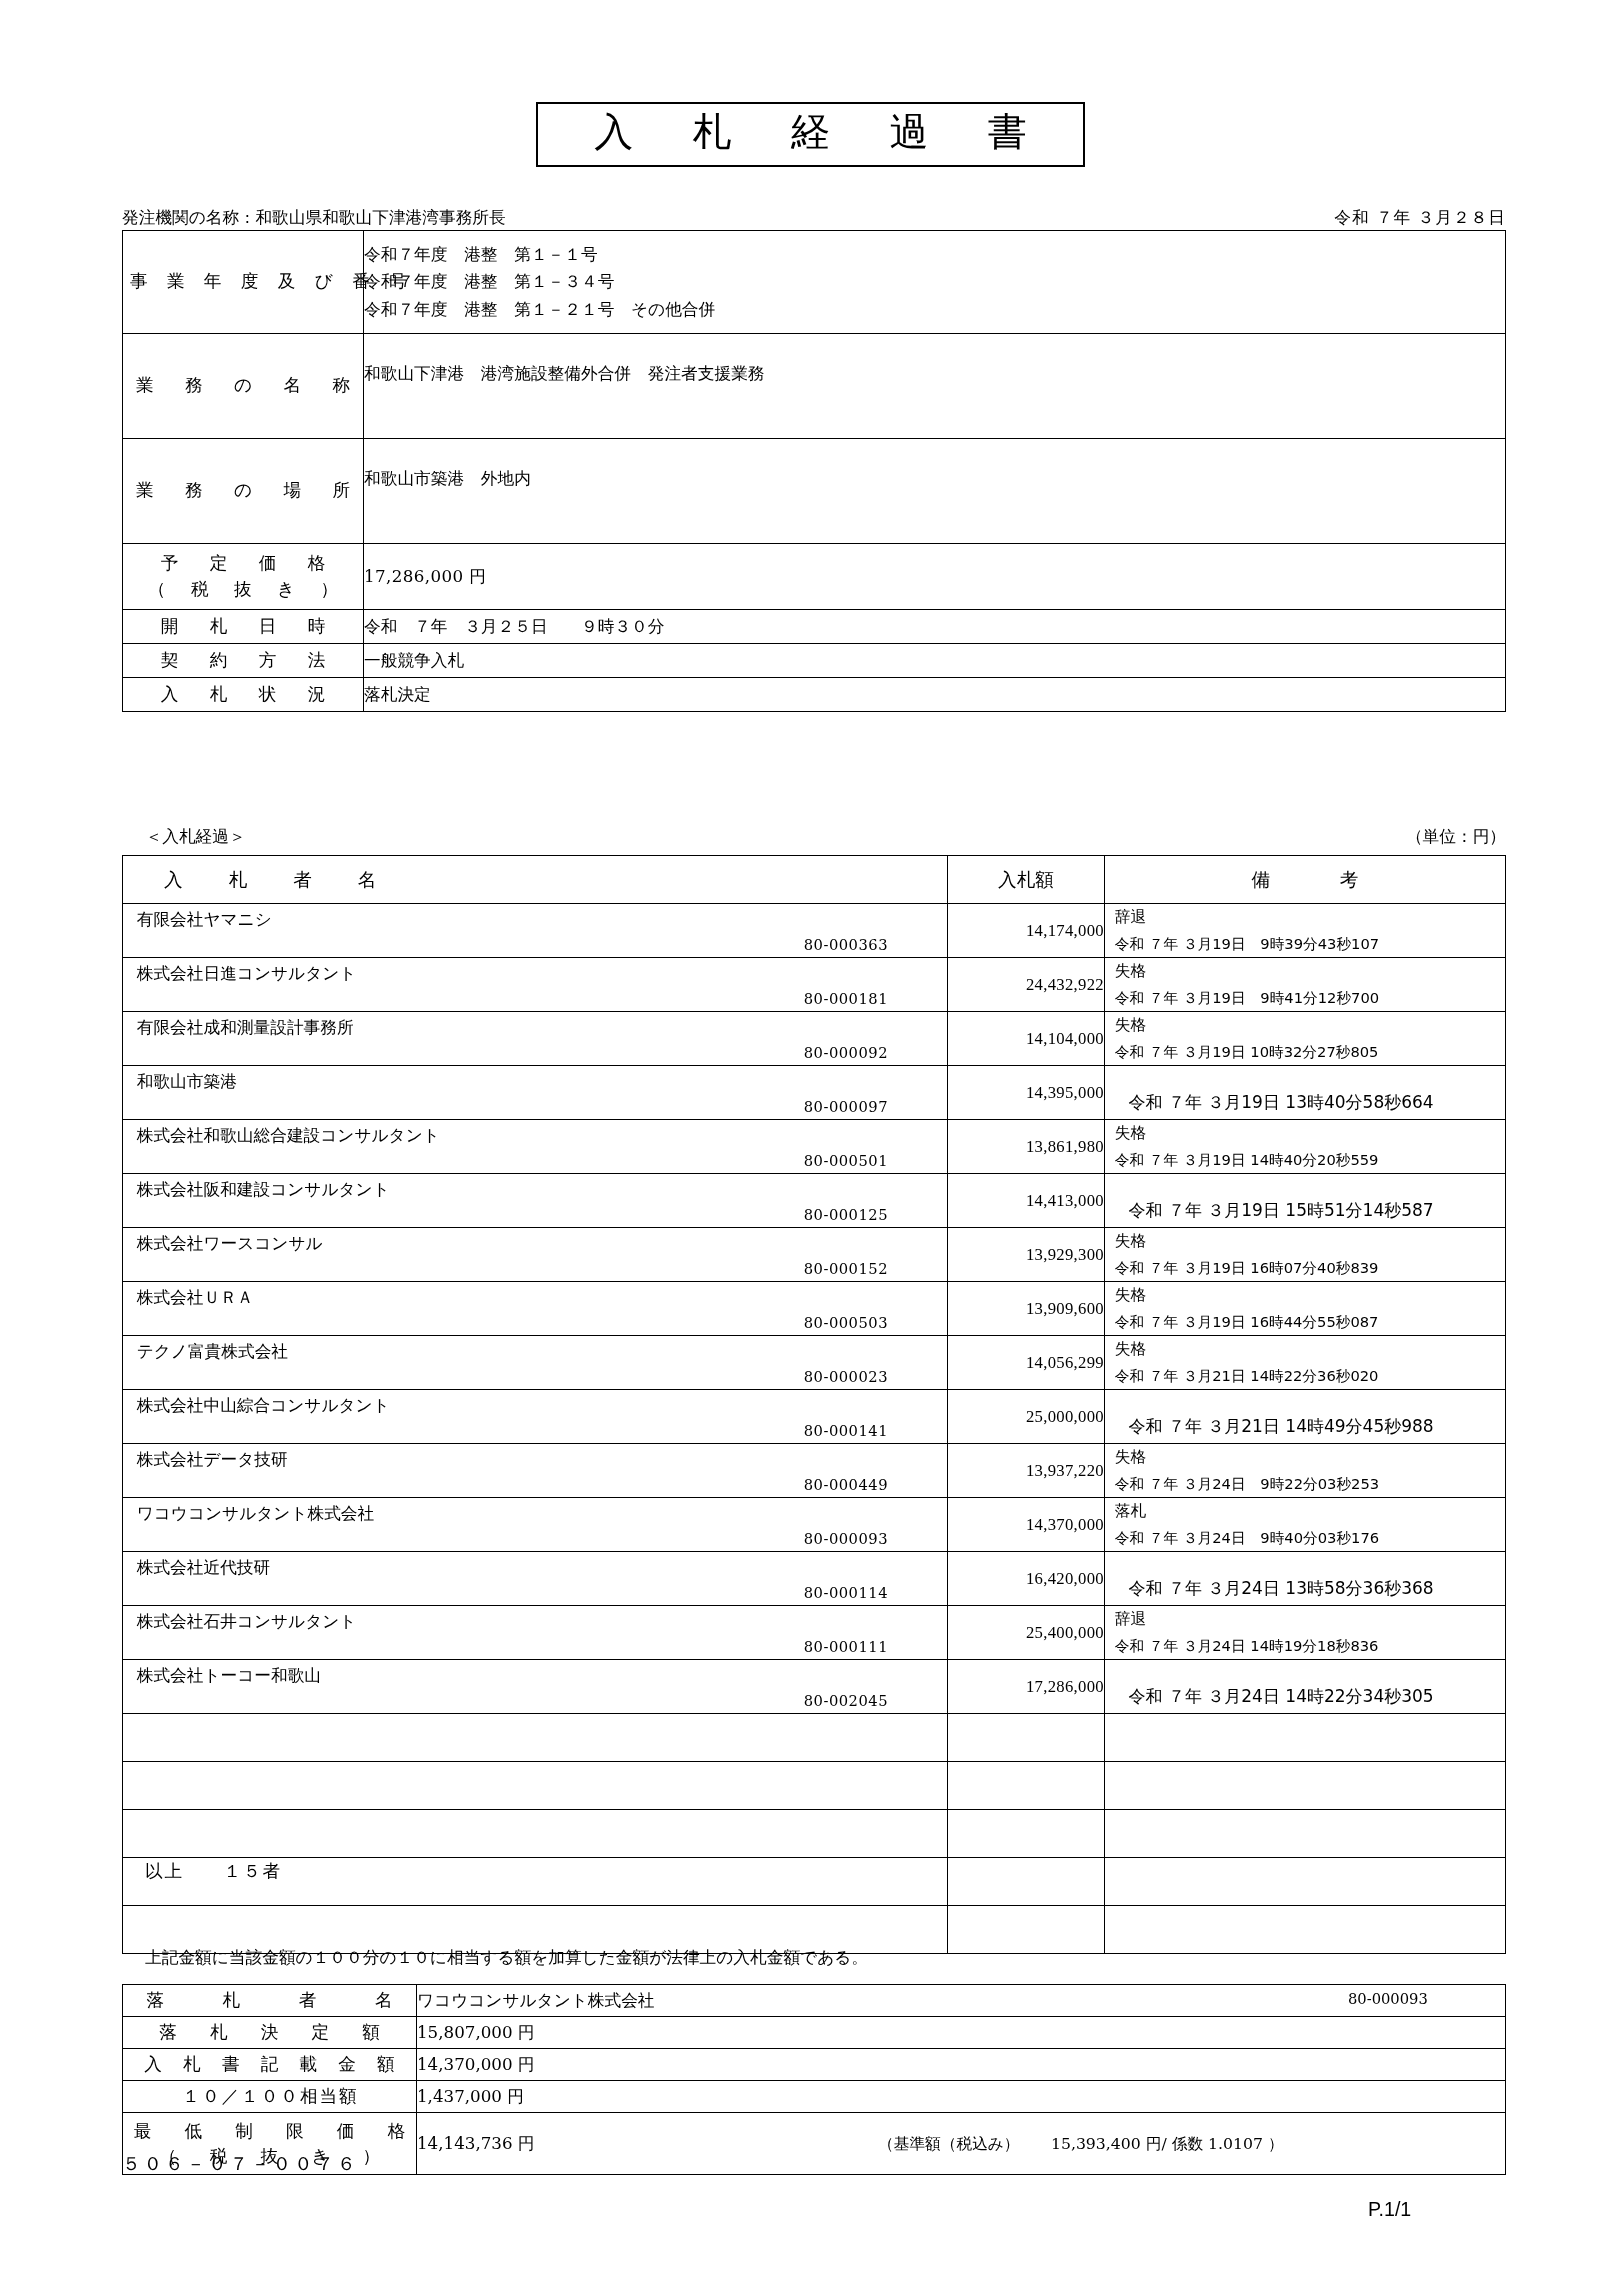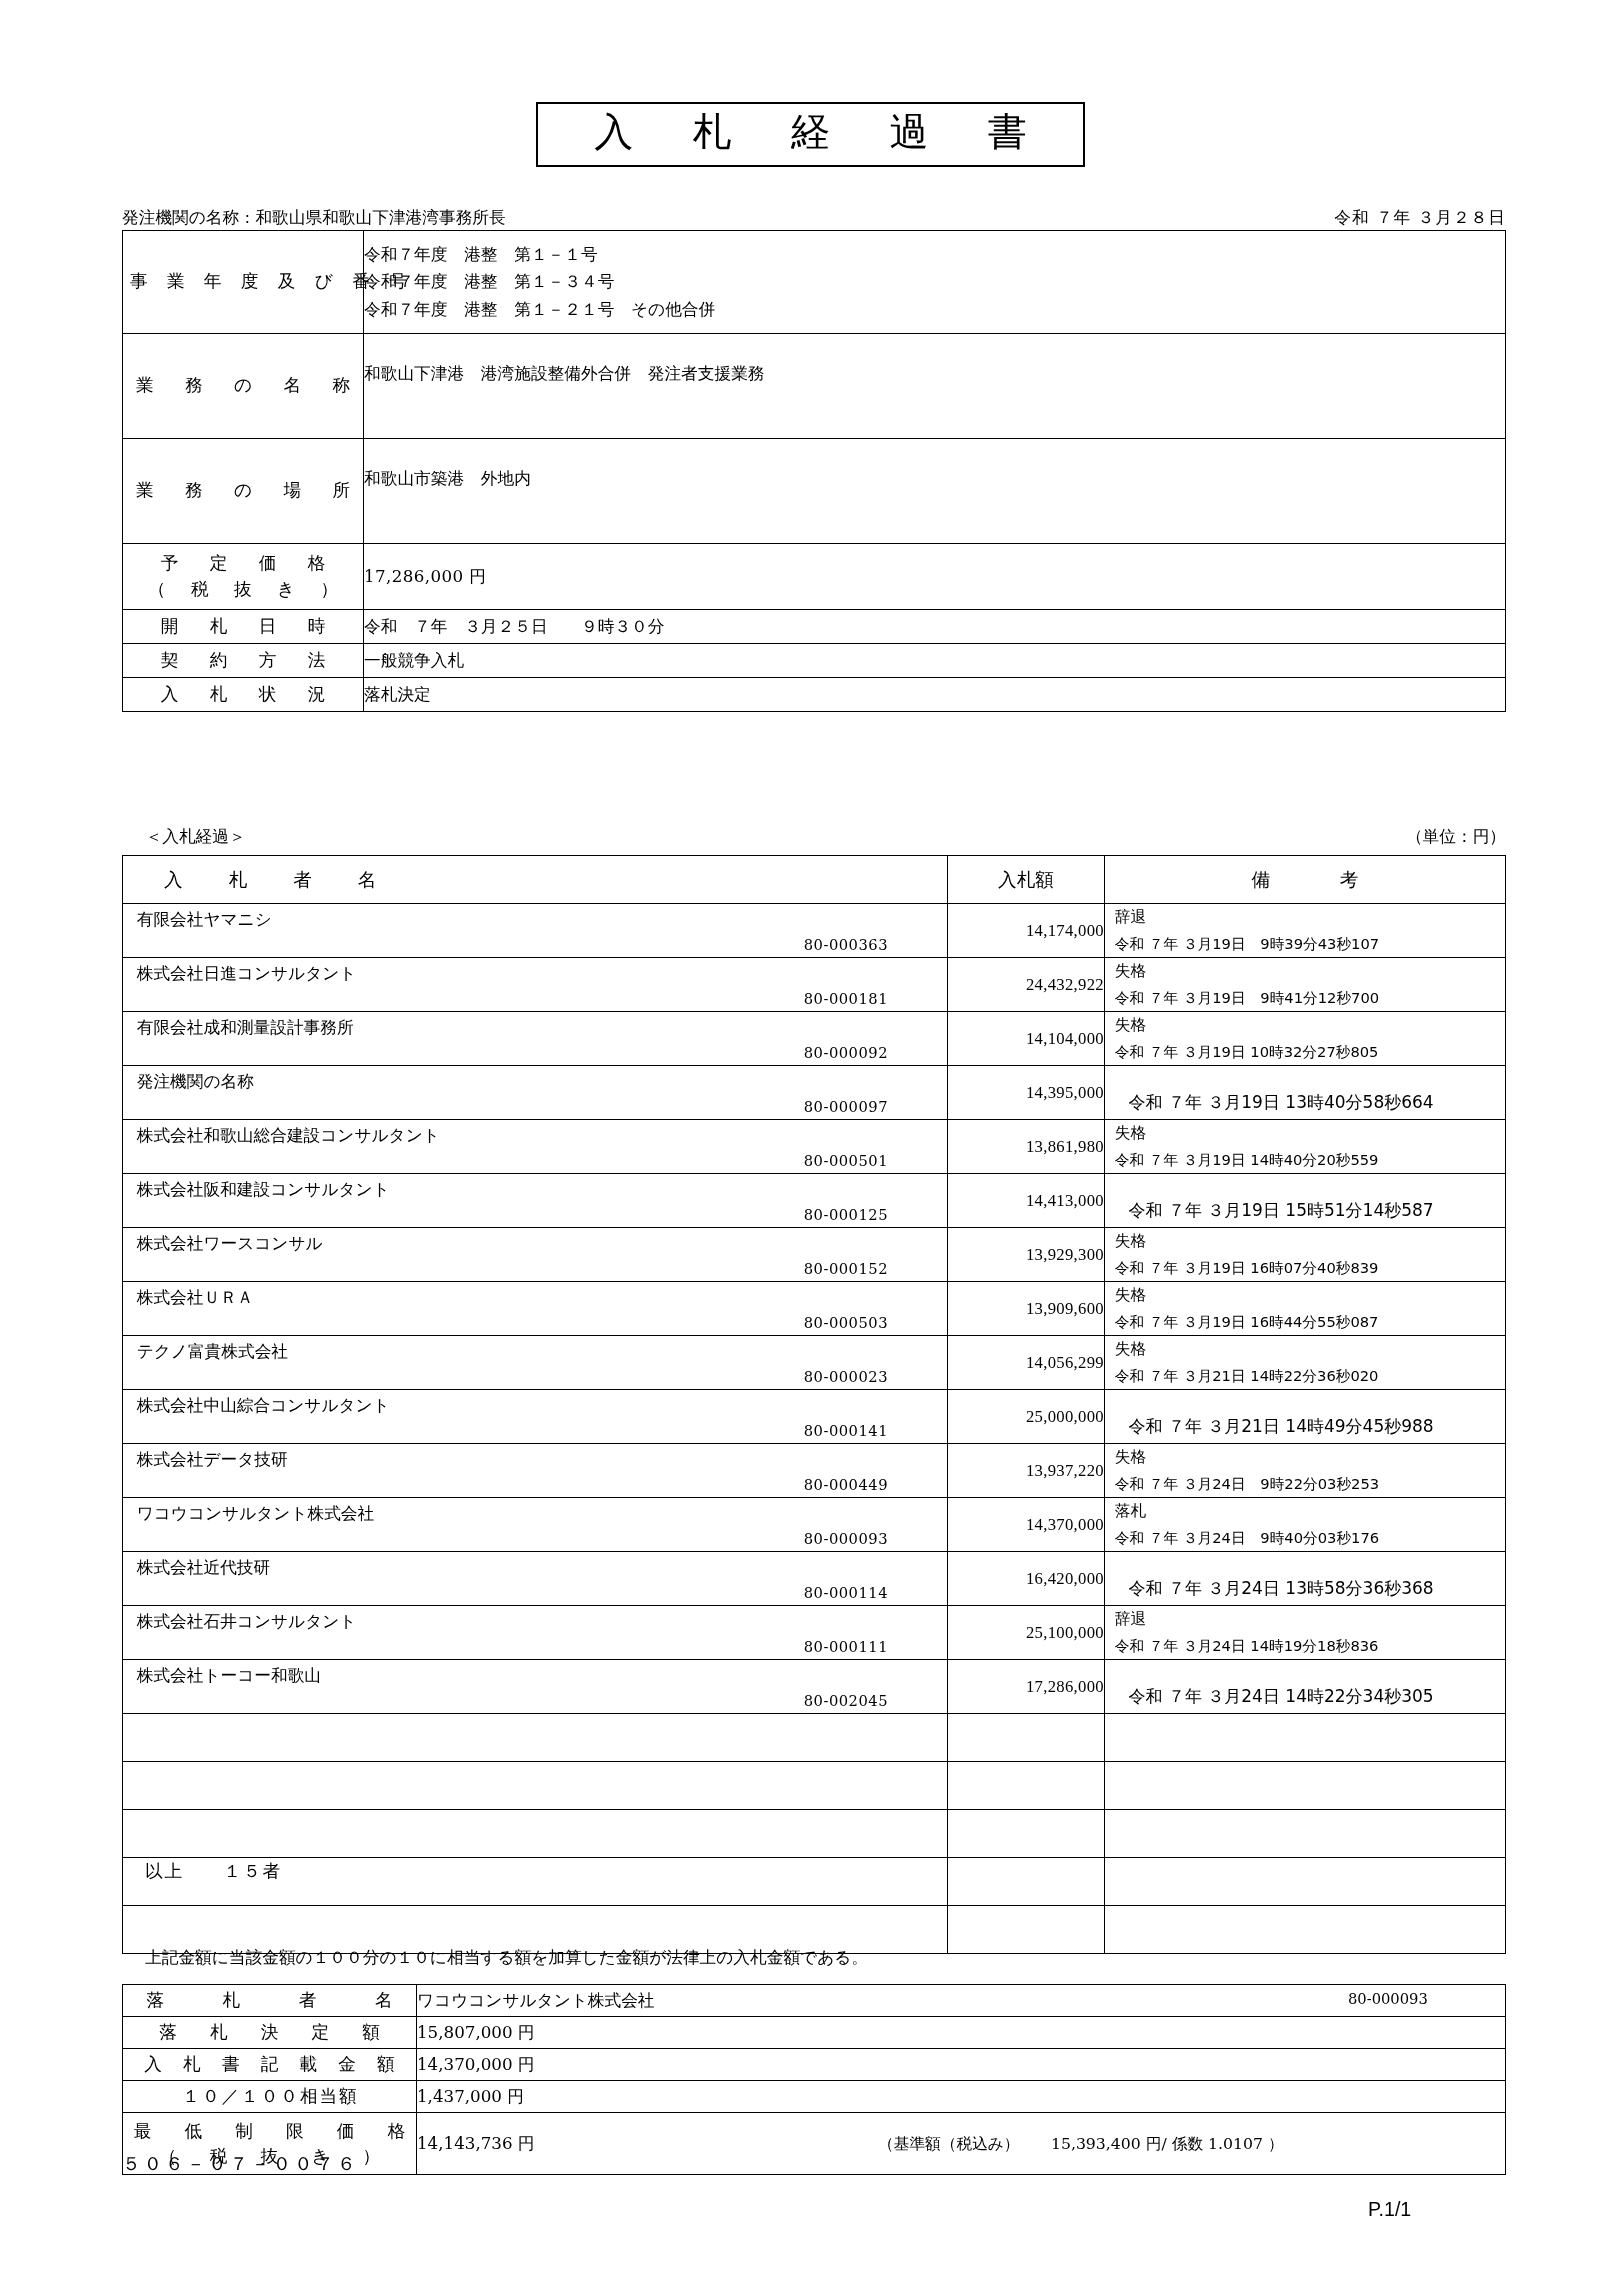--- a/index.html
+++ b/index.html
@@ -360,21 +360,21 @@
             <div class="bidder-code">80-000092</div>
           </td>
           <td class="amount-cell">14,104,000</td>
           <td class="remark-cell out-r">
             <div class="remark-status">失格</div>
             <div class="remark-time">令和 ７年 ３月19日 10時32分27秒805</div>
           </td>
         </tr>
         <tr class="bt-row">
           <td class="bidder-cell out-l">
-            <div class="bidder-name">発注機関の名称</div>
+            <div class="bidder-name">和歌山市築港</div>
             <div class="bidder-code">80-000097</div>
           </td>
           <td class="amount-cell">14,395,000</td>
           <td class="remark-cell out-r">
             <div class="remark-time-only">令和 ７年 ３月19日 13時40分58秒664</div>
           </td>
         </tr>
         <tr class="bt-row">
           <td class="bidder-cell out-l">
             <div class="bidder-name">株式会社和歌山総合建設コンサルタント</div>
@@ -469,21 +469,21 @@
           <td class="amount-cell">16,420,000</td>
           <td class="remark-cell out-r">
             <div class="remark-time-only">令和 ７年 ３月24日 13時58分36秒368</div>
           </td>
         </tr>
         <tr class="bt-row">
           <td class="bidder-cell out-l">
             <div class="bidder-name">株式会社石井コンサルタント</div>
             <div class="bidder-code">80-000111</div>
           </td>
-          <td class="amount-cell">25,100,000</td>
+          <td class="amount-cell">25,400,000</td>
           <td class="remark-cell out-r">
             <div class="remark-status">辞退</div>
             <div class="remark-time">令和 ７年 ３月24日 14時19分18秒836</div>
           </td>
         </tr>
         <tr class="bt-row">
           <td class="bidder-cell out-l">
             <div class="bidder-name">株式会社トーコー和歌山</div>
             <div class="bidder-code">80-002045</div>
           </td>

